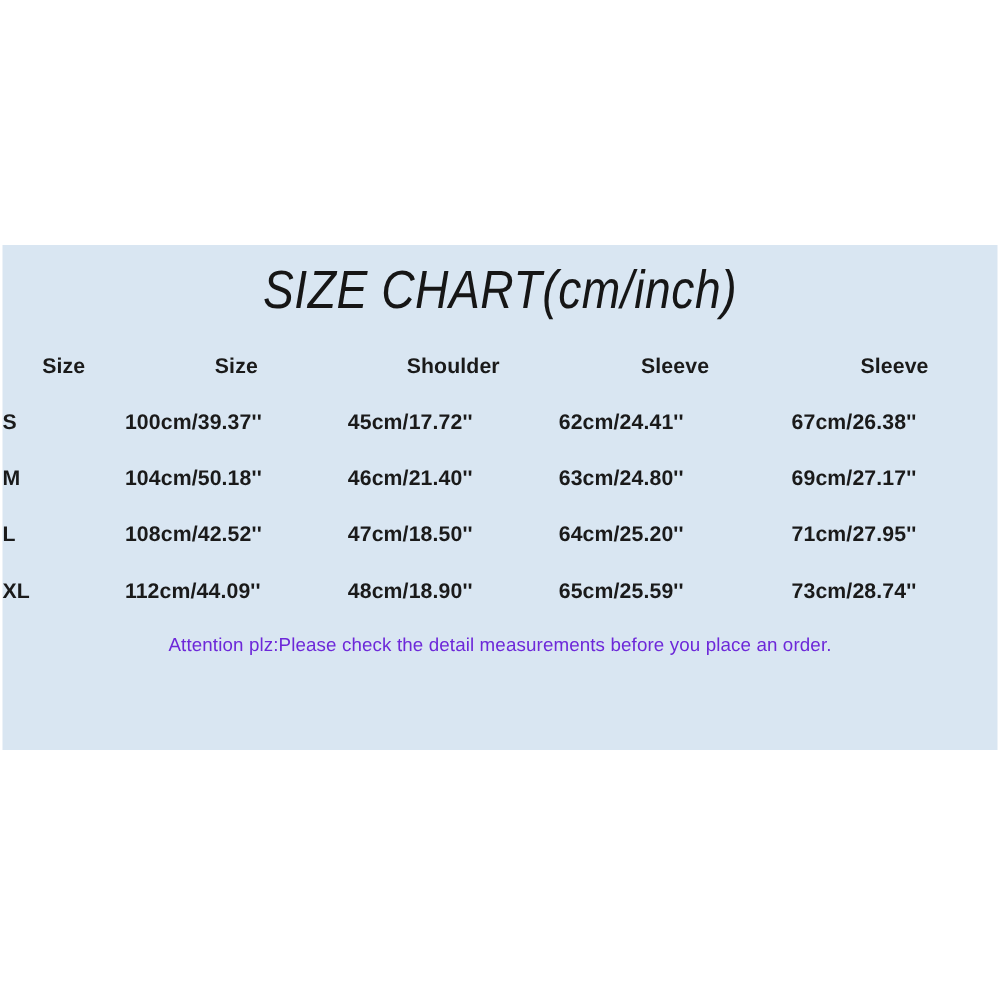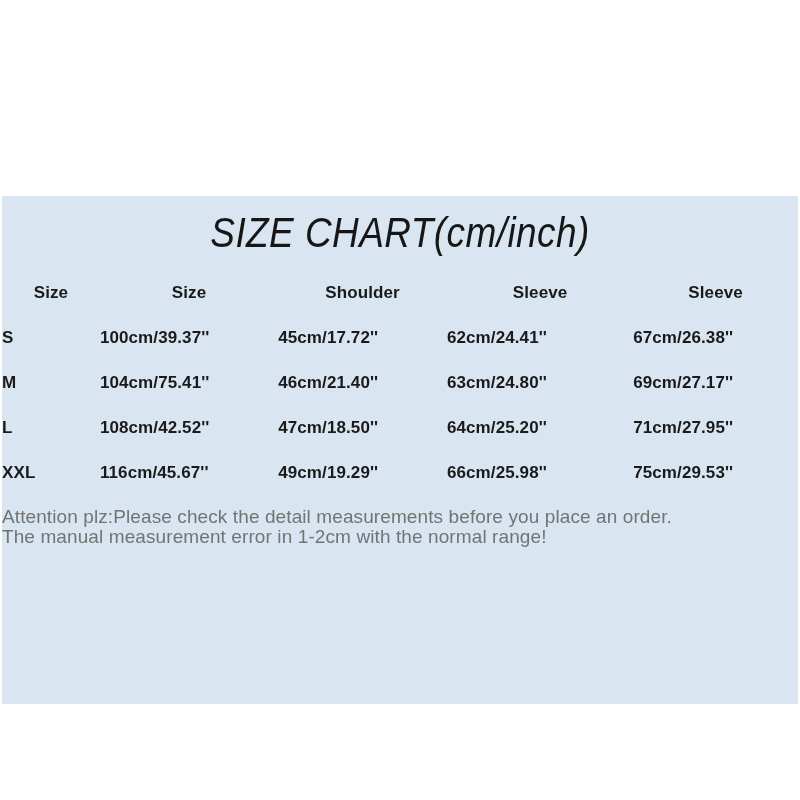--- a/index.html
+++ b/index.html
@@ -14,21 +14,21 @@
     background: #ffffff;
     overflow: hidden;
     font-family: "Liberation Sans", sans-serif;
     color: #1a1a1a;
   }
   .panel {
     position: absolute;
     top: 196px;
     left: 2px;
     right: 2px;
-    height: 508px;
+    height: 404px;
     background: #d9e6f2;
   }
   .chart-title {
     margin-top: 13px;
     height: 46px;
     line-height: 46px;
     text-align: center;
     font-family: "Liberation Sans", sans-serif;
     font-style: italic;
     font-weight: 500;
@@ -54,25 +54,25 @@
     height: 45px;
     padding: 0;
     vertical-align: middle;
     font-weight: 700;
     font-size: 17px;
     color: #1a1a1a;
     letter-spacing: 0.1px;
   }
   .attention {
     margin-top: 12px;
-    text-align: left;
-    font-size: 19px;
+    text-align: center;
+    font-size: 15px;
     line-height: 20px;
     font-weight: 400;
-    color: #737373;
+    color: #6d28d9;
     letter-spacing: 0.1px;
   }
 </style>
 </head>
 <body>
 
 <div class="canvas">
   <div class="panel">
 
     <div class="chart-title">SIZE CHART(cm/inch)</div>
@@ -97,41 +97,40 @@
       <tbody>
         <tr>
           <td>S</td>
           <td>100cm/39.37''</td>
           <td>45cm/17.72''</td>
           <td>62cm/24.41''</td>
           <td>67cm/26.38''</td>
         </tr>
         <tr>
           <td>M</td>
-          <td>104cm/75.41''</td>
+          <td>104cm/50.18''</td>
           <td>46cm/21.40''</td>
           <td>63cm/24.80''</td>
           <td>69cm/27.17''</td>
         </tr>
         <tr>
           <td>L</td>
           <td>108cm/42.52''</td>
           <td>47cm/18.50''</td>
           <td>64cm/25.20''</td>
           <td>71cm/27.95''</td>
         </tr>
         <tr>
-          <td>XXL</td>
-          <td>116cm/45.67''</td>
-          <td>49cm/19.29''</td>
-          <td>66cm/25.98''</td>
-          <td>75cm/29.53''</td>
+          <td>XL</td>
+          <td>112cm/44.09''</td>
+          <td>48cm/18.90''</td>
+          <td>65cm/25.59''</td>
+          <td>73cm/28.74''</td>
         </tr>
       </tbody>
     </table>
 
     <div class="attention">
       <div>Attention plz:Please check the detail measurements before you place an order.</div>
-      <div>The manual measurement error in 1-2cm with the normal range!</div>
     </div>
 
   </div>
 </div>
 
 </body></html>

